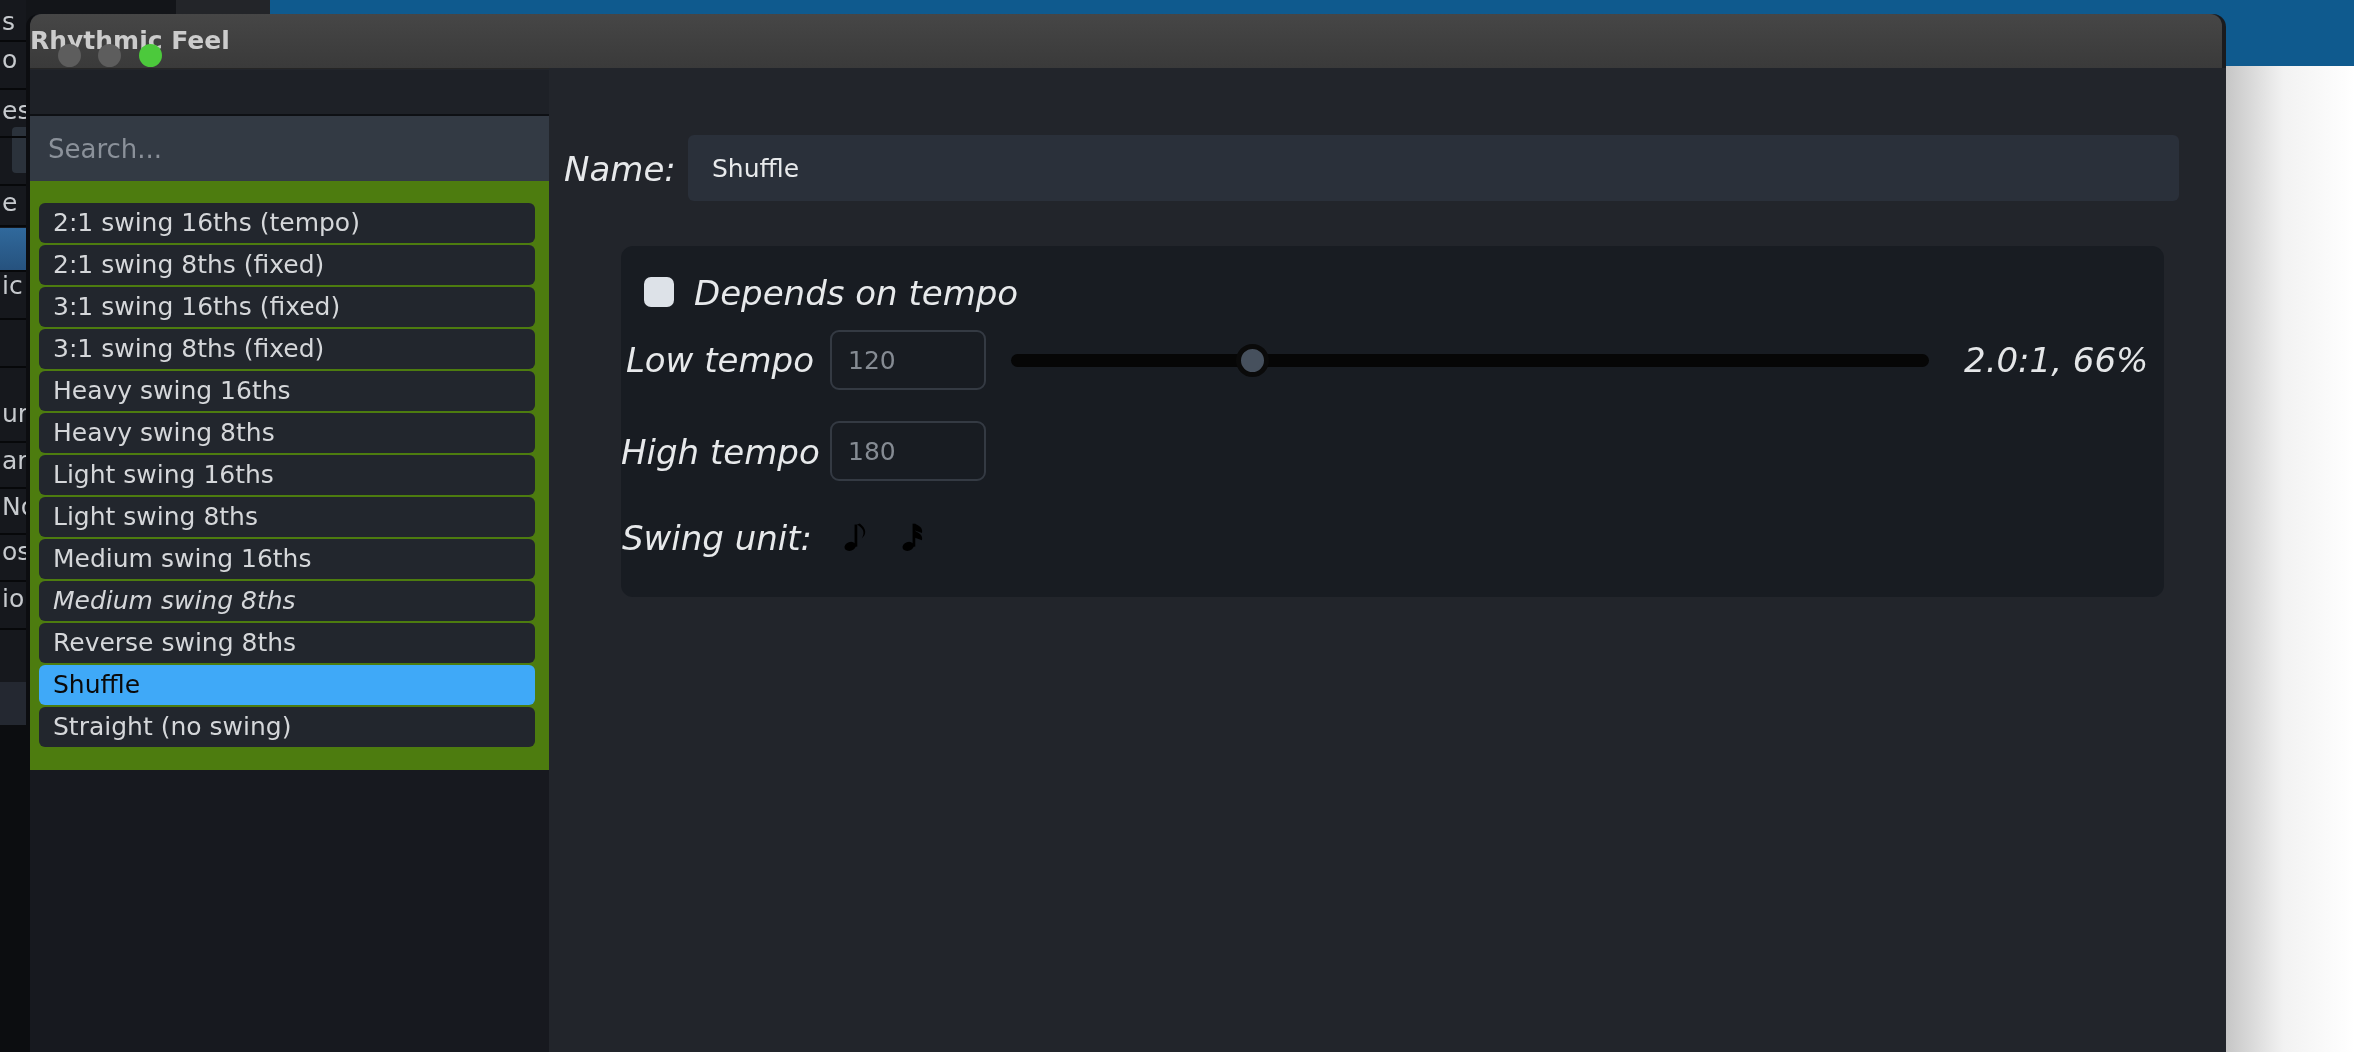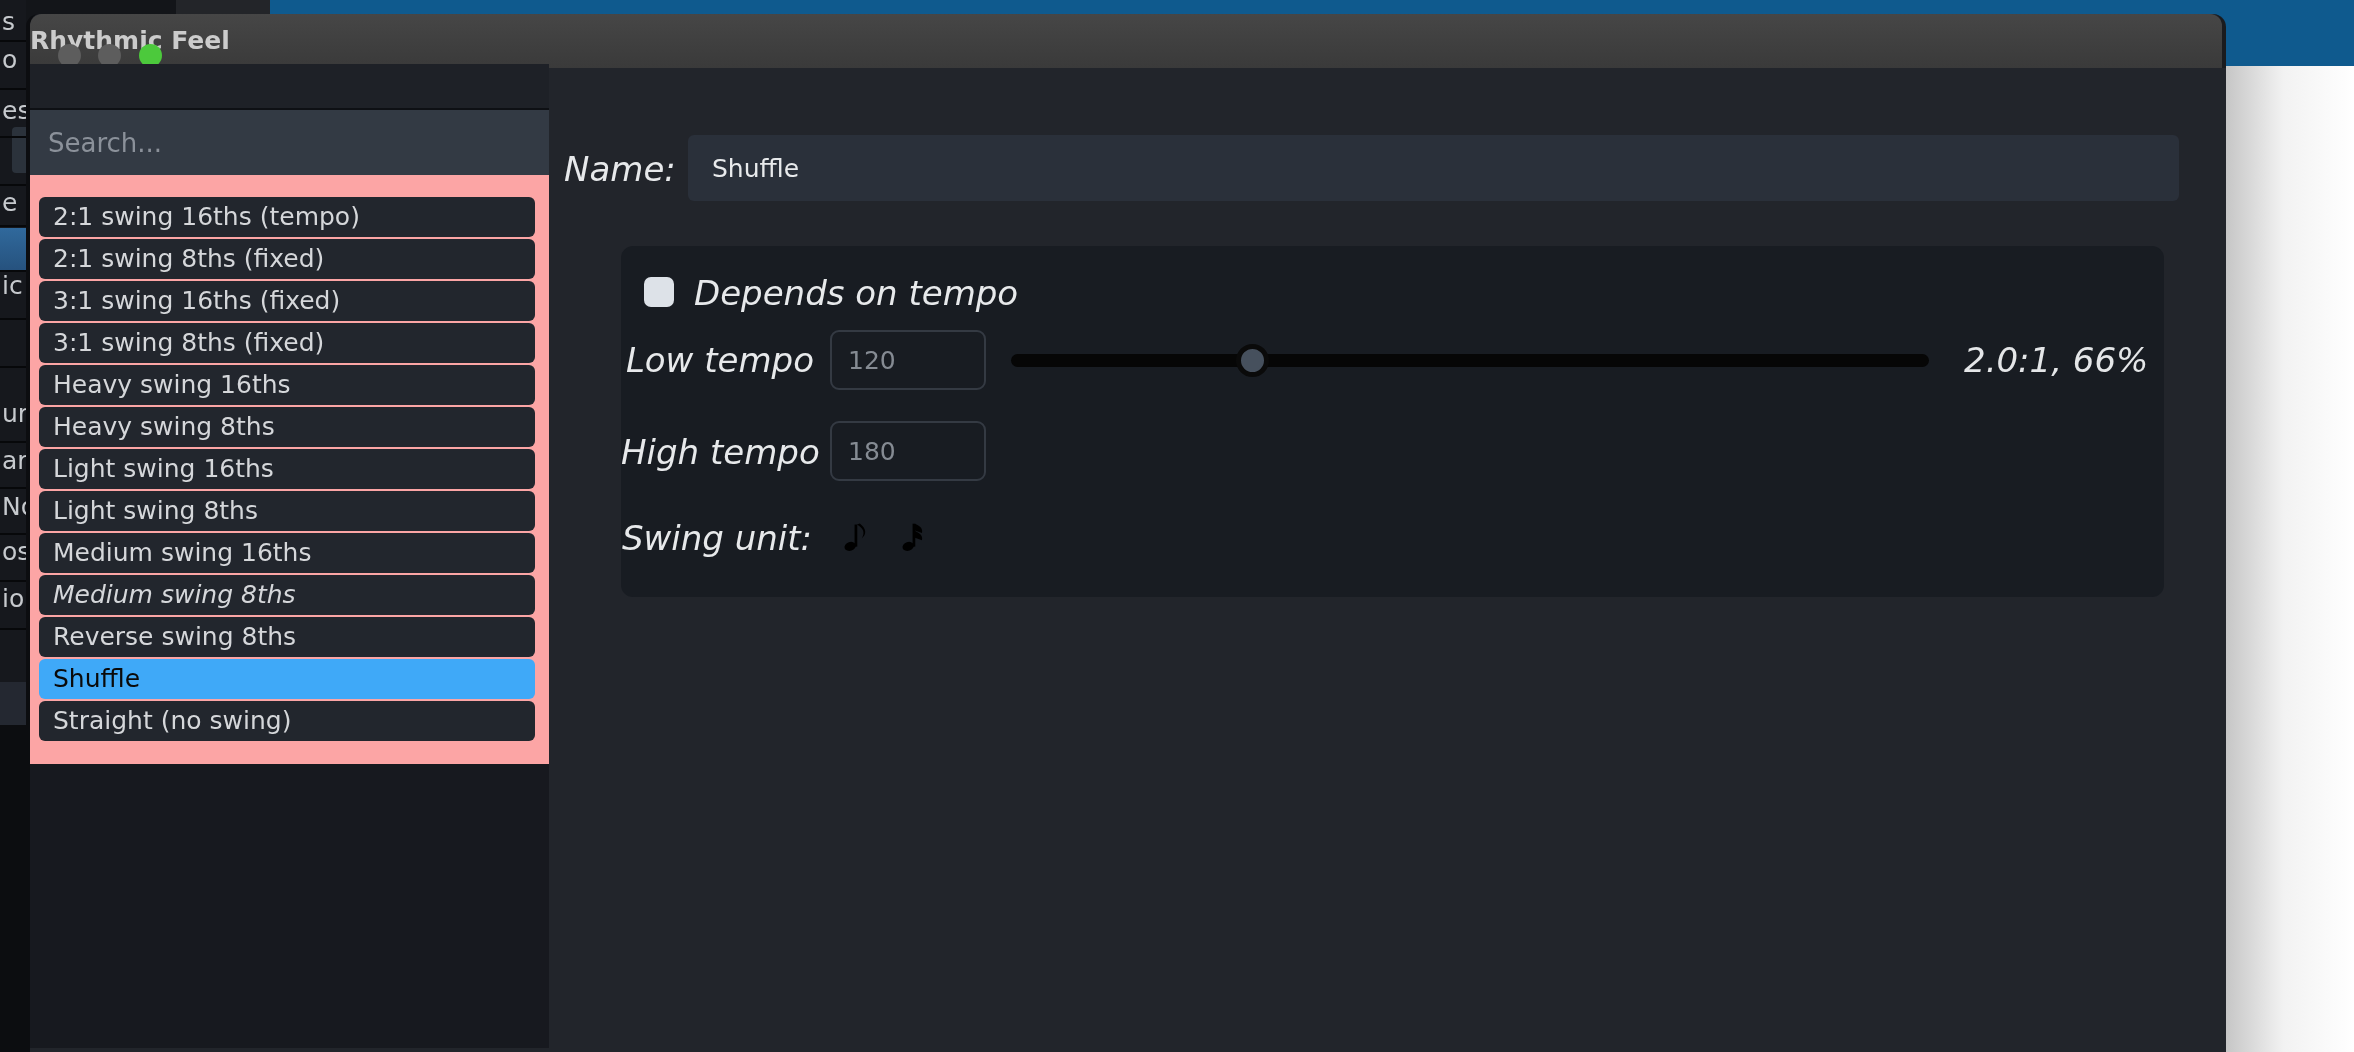--- a/index.html
+++ b/index.html
@@ -28,21 +28,21 @@
   #titlebar{left:0;top:0;width:100%;height:54px;border-radius:12px 12px 0 0;
       background:linear-gradient(180deg,#464646,#3a3a3a);border-bottom:1px solid #252525;}
   #window-title{left:0;top:0;width:100%;height:54px;line-height:54px;text-align:left;
       color:#cccccc;font-size:25px;font-weight:bold;}
   .traffic{top:30px;width:23px;height:23px;border-radius:50%;}
   #tl-close{left:28px;background:#5d5d5d;}
   #tl-min{left:68px;background:#5d5d5d;}
   #tl-zoom{left:109px;background:#4cc93c;}
 
   
-  #sidebar{left:0;top:50px;width:519px;height:744px;background:#fca5a5;}
+  #sidebar{left:0;top:56px;width:519px;height:744px;background:#4d7c0f;}
   #sidebar-top-strip{left:0;top:0;width:519px;height:46px;background:#1e2127;
       border-bottom:2px solid #0e1014;box-sizing:border-box;}
   #search-input{left:0;top:46px;width:519px;height:65px;background:#333a44;border:none;outline:none;
       color:#e2e5e9;font-size:26px;padding:0 0 0 18px;box-sizing:border-box;
       font-family:"DejaVu Sans","Liberation Sans",sans-serif;}
   #search-input::placeholder{color:#8b919a;opacity:1;}
   .list-item{left:9px;width:496px;height:40px;background:#22262d;border-radius:6px;
       color:#d5d7da;font-size:25px;line-height:40px;padding-left:14px;box-sizing:border-box;
       white-space:nowrap;overflow:hidden;}
   .list-item.selected{background:#3fa9f8;color:#0a0a0a;}

